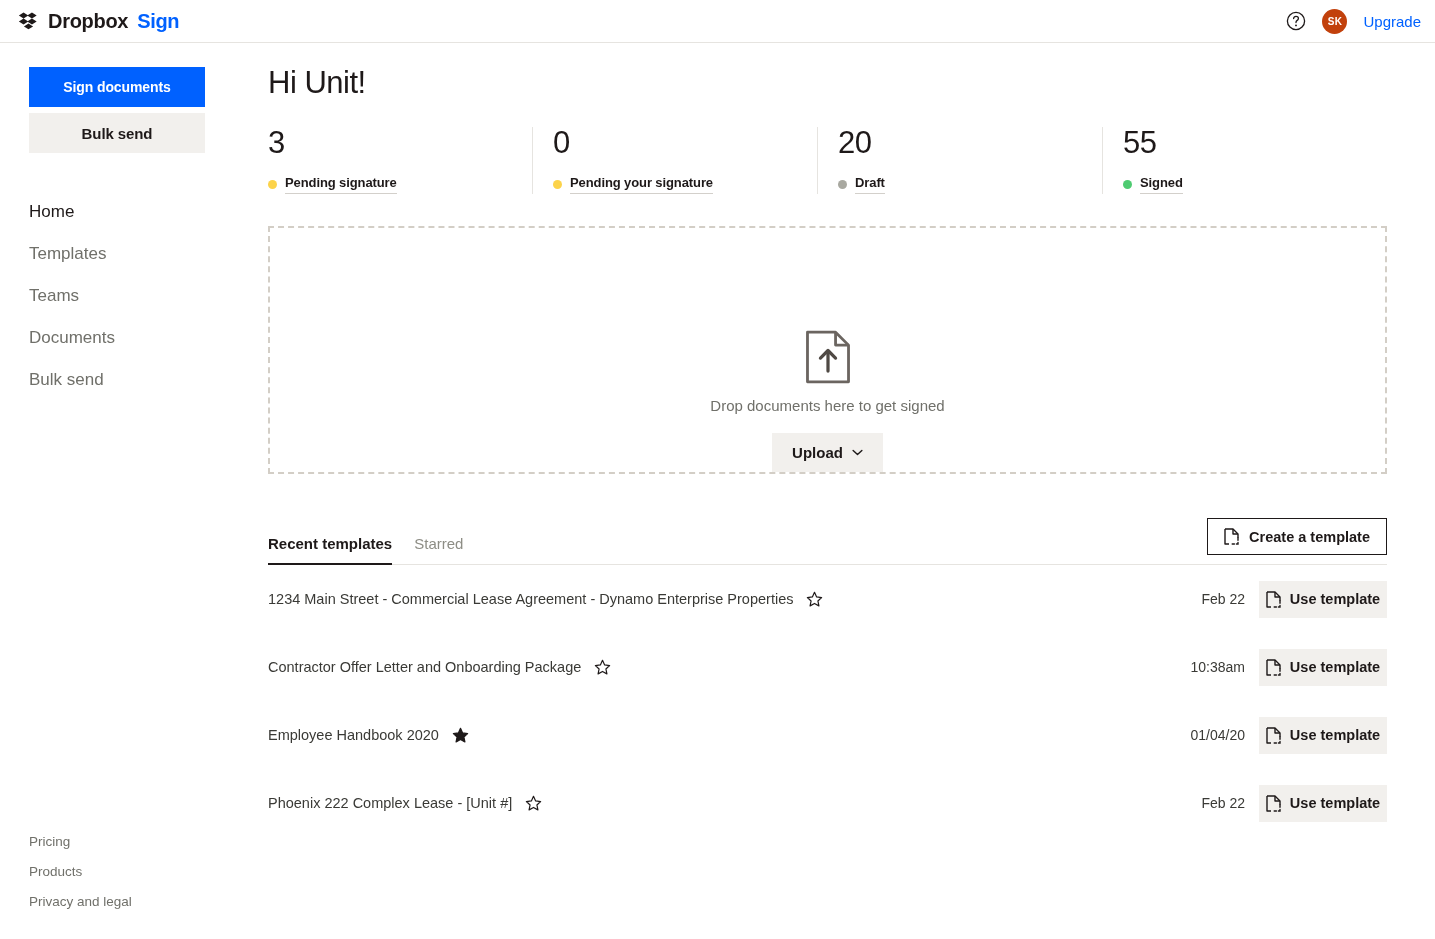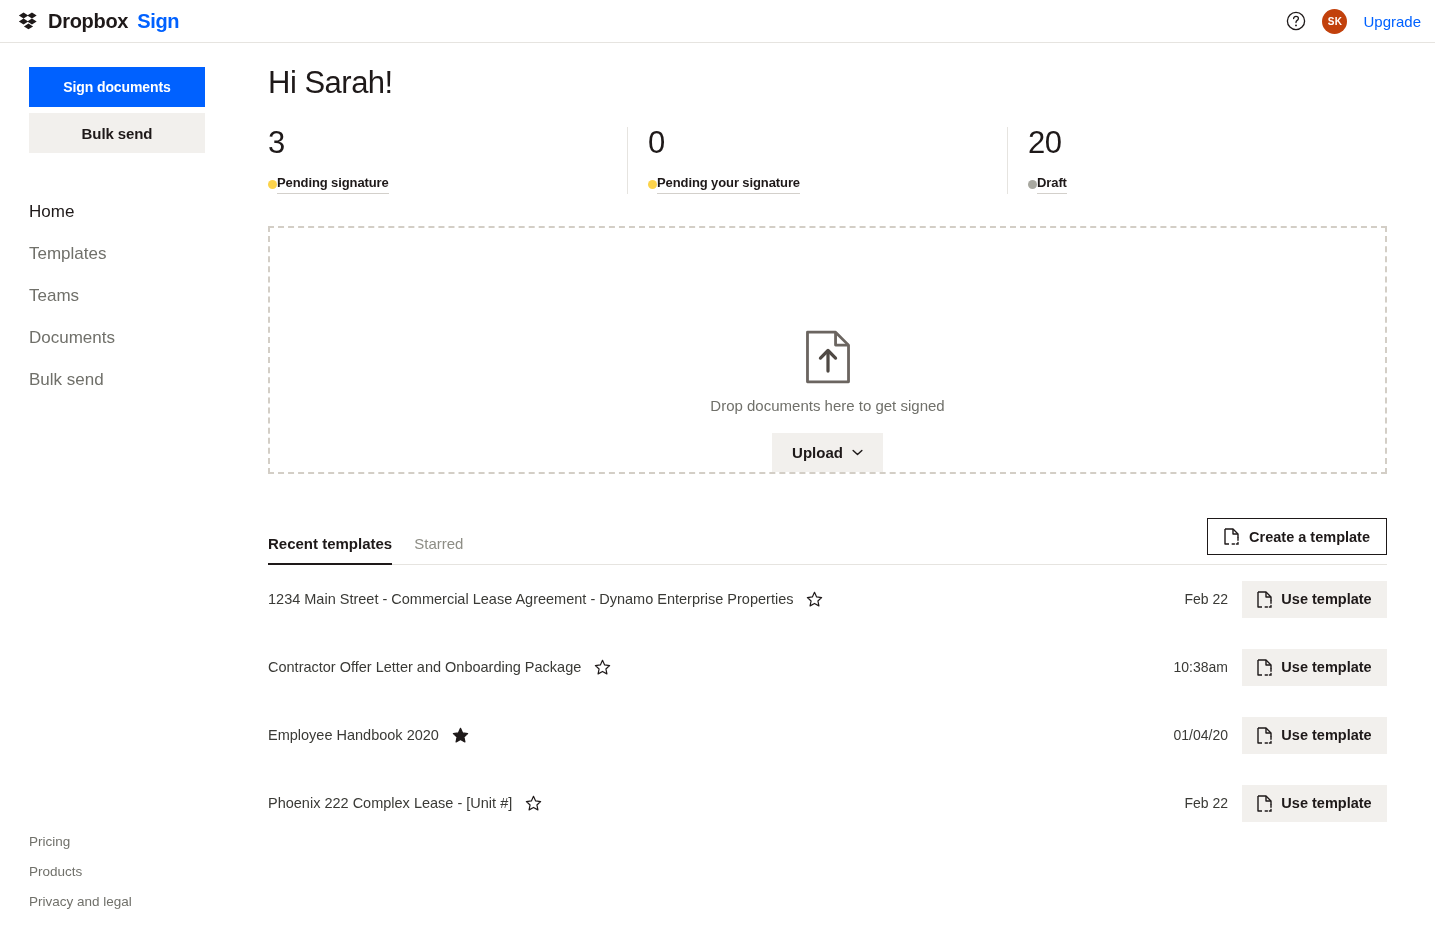--- a/index.html
+++ b/index.html
@@ -147,20 +147,21 @@
   .stat-value {
     font-size: 31px;
     font-weight: normal;
     letter-spacing: -0.5px;
     line-height: 1;
     color: #1e1919;
   }
   .stat-row {
     display: flex;
     align-items: center;
+    gap: 8px;
     margin-top: 17px;
   }
   .stat-dot {
     width: 9px; height: 9px;
     border-radius: 50%;
     flex: 0 0 9px;
   }
   .stat-label {
     font-size: 13px;
     font-weight: bold;
@@ -262,21 +263,21 @@
   }
   .tpl-date {
     margin-left: auto;
     font-size: 14px;
     color: #3a3a36;
     width: 112px;
     text-align: right;
     padding-right: 14px;
   }
   .btn-use {
-    width: 145px;
+    width: 128px;
     background: #f2f0ed;
     border: none;
     font-family: inherit;
     font-size: 14.5px;
     font-weight: bold;
     color: #1e1919;
     padding: 10px 0;
     display: flex;
     align-items: center;
     justify-content: center;
@@ -327,21 +328,21 @@
 
     <div class="footer-links">
       <div class="footer-link">Pricing</div>
       <div class="footer-link">Products</div>
       <div class="footer-link">Privacy and legal</div>
     </div>
   </div>
 
   <div class="main">
 
-    <h1 class="greeting">Hi Sarah!</h1>
+    <h1 class="greeting">Hi Unit!</h1>
 
     <div class="stats">
 
       <div class="stat">
         <div class="stat-value">3</div>
         <div class="stat-row">
           <span class="stat-dot" style="background:#fcd34a"></span>
           <span class="stat-label">Pending signature</span>
         </div>
       </div>
@@ -355,20 +356,27 @@
       </div>
 
       <div class="stat">
         <div class="stat-value">20</div>
         <div class="stat-row">
           <span class="stat-dot" style="background:#a8a8a0"></span>
           <span class="stat-label">Draft</span>
         </div>
       </div>
 
+      <div class="stat">
+        <div class="stat-value">55</div>
+        <div class="stat-row">
+          <span class="stat-dot" style="background:#4ecb71"></span>
+          <span class="stat-label">Signed</span>
+        </div>
+      </div>
 
     </div>
 
     <div class="dropzone">
       <svg class="dz-icon" viewBox="0 0 44 50">
         <path d="M3 2h26l12 12v34H3z" fill="none" stroke="#6b6560" stroke-width="2.6" stroke-linejoin="round"></path>
         <path d="M29 2v12h12" fill="none" stroke="#6b6560" stroke-width="2.6" stroke-linejoin="round"></path>
         <path d="M22 38V20" fill="none" stroke="#4f4944" stroke-width="3" stroke-linecap="round"></path>
         <path d="M15 26l7-7 7 7" fill="none" stroke="#4f4944" stroke-width="3" stroke-linecap="round" stroke-linejoin="round"></path>
       </svg>

